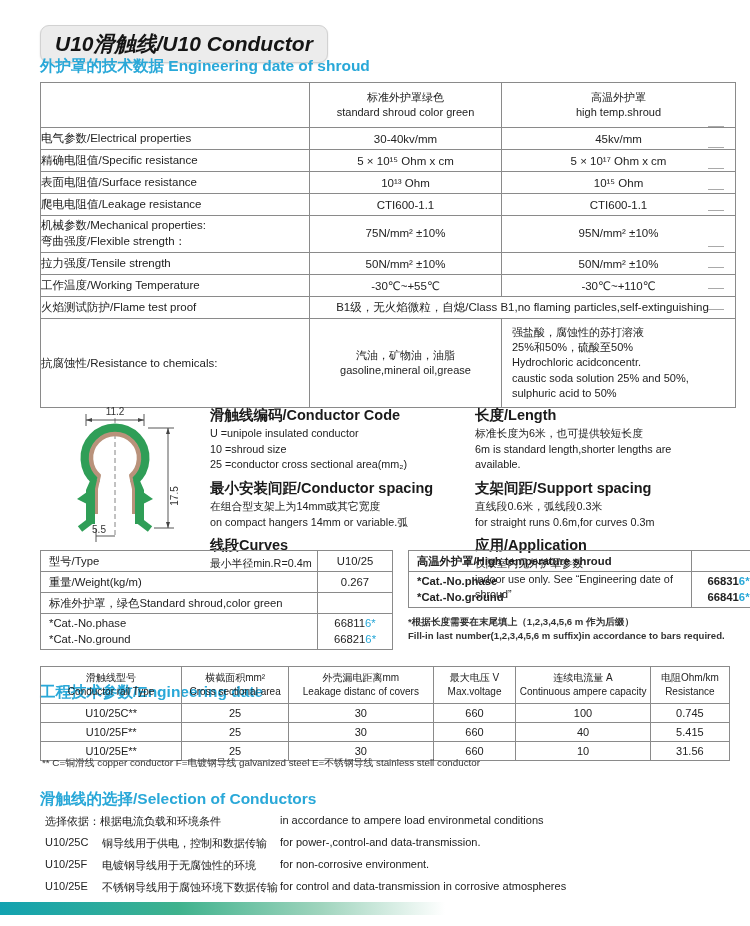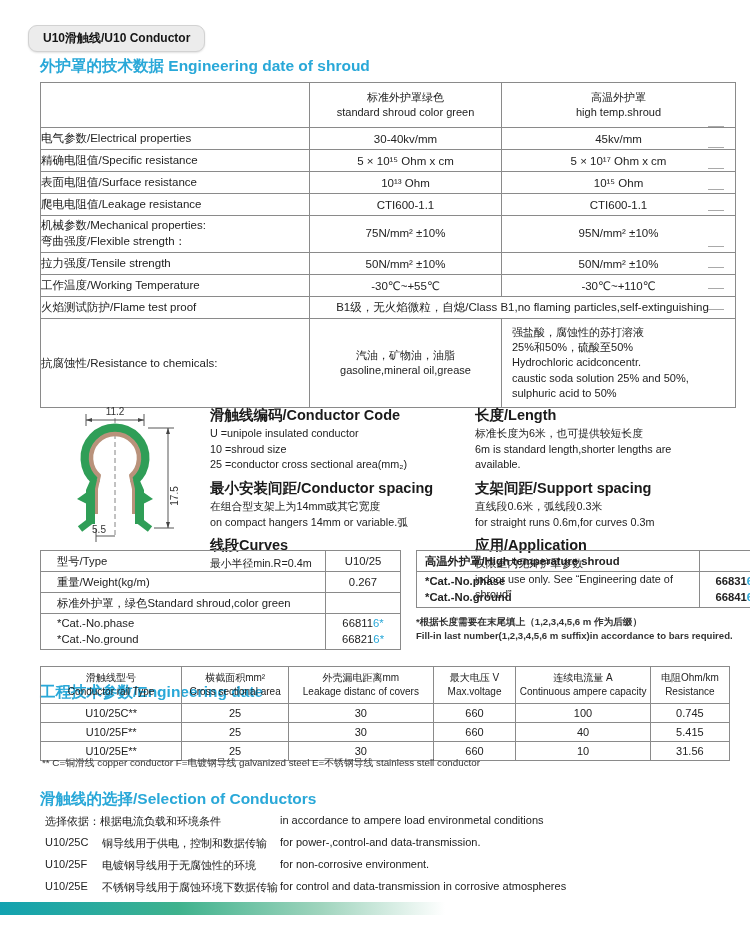--- a/index.html
+++ b/index.html
@@ -1,24 +1,24 @@
 <!DOCTYPE html>
 <html><head>
 <meta charset="utf-8">
 <style>
   html,body{margin:0;padding:0;background:#fff;}
   .page{position:relative;width:750px;height:926px;background:#ffffff;
         font-family:"Liberation Sans","DejaVu Sans",sans-serif;color:#222;overflow:hidden;}
   .ml{white-space:pre-line;}
 
   
-  .title-badge{position:absolute;top:25px;left:28px;display:inline-block;
+  .title-badge{position:absolute;top:25px;left:40px;display:inline-block;
     background:#ececec;border:1px solid #d2d2d2;border-radius:9px;
-    padding:4px 14px;font-size:12px;font-weight:bold;color:#151515;
-    box-shadow:0 1px 2px rgba(0,0,0,.12);}
+    padding:4px 14px;font-size:21px;font-weight:bold;color:#151515;
+    box-shadow:0 1px 2px rgba(0,0,0,.12);font-style:italic;}
 
   .sec-h{position:absolute;left:40px;font-size:15.5px;font-weight:bold;color:#29a8d8;}
   .sec-h.s1{top:56px;}
   .sec-h.s2{top:644px;margin-top:38px;}
   .sec-h.s3{top:789px;}
 
   
   table{border-collapse:collapse;}
   .shroud-wrap{position:absolute;top:82px;left:40px;}
   .shroud-table{width:668px;table-layout:fixed;}
@@ -41,21 +41,21 @@
   .diagram-box{width:180px;flex:0 0 180px;}
   .code-block{width:255px;flex:0 0 255px;padding-top:4px;}
   .info-block{flex:1;padding-top:4px;padding-left:10px;}
   .blk-h{font-size:14.5px;font-weight:bold;color:#1a1a1a;margin:0 0 1px 0;}
   .blk-t{font-size:10.8px;line-height:1.45;color:#222;margin:0 0 6px 0;}
 
   
   .smalls{position:absolute;top:550px;left:40px;width:680px;display:flex;}
   .type-table{width:330px;table-layout:fixed;}
   .type-table td{border:1px solid #8a8a8a;font-size:11.3px;padding:1px 6px;}
-  .type-table .tl{width:262px;padding-left:16px;}
+  .type-table .tl{width:262px;padding-left:8px;}
   .type-table .tv{width:62px;text-align:center;}
   .type-table tr td{height:18px;}
   .type-table tr.cat td{height:32px;line-height:1.45;}
   .ht-block{margin-left:15px;width:335px;font-weight:bold;}
   .ht-table{width:335px;table-layout:fixed;}
   .ht-table td{border:1px solid #8a8a8a;font-size:11.3px;padding:1px 6px;}
   .ht-table .tl{width:268px;padding-left:8px;}
   .ht-table .tv{width:61px;text-align:center;}
   .ht-table tr.h td{height:18px;}
   .ht-table tr.cat td{height:32px;line-height:1.45;}

